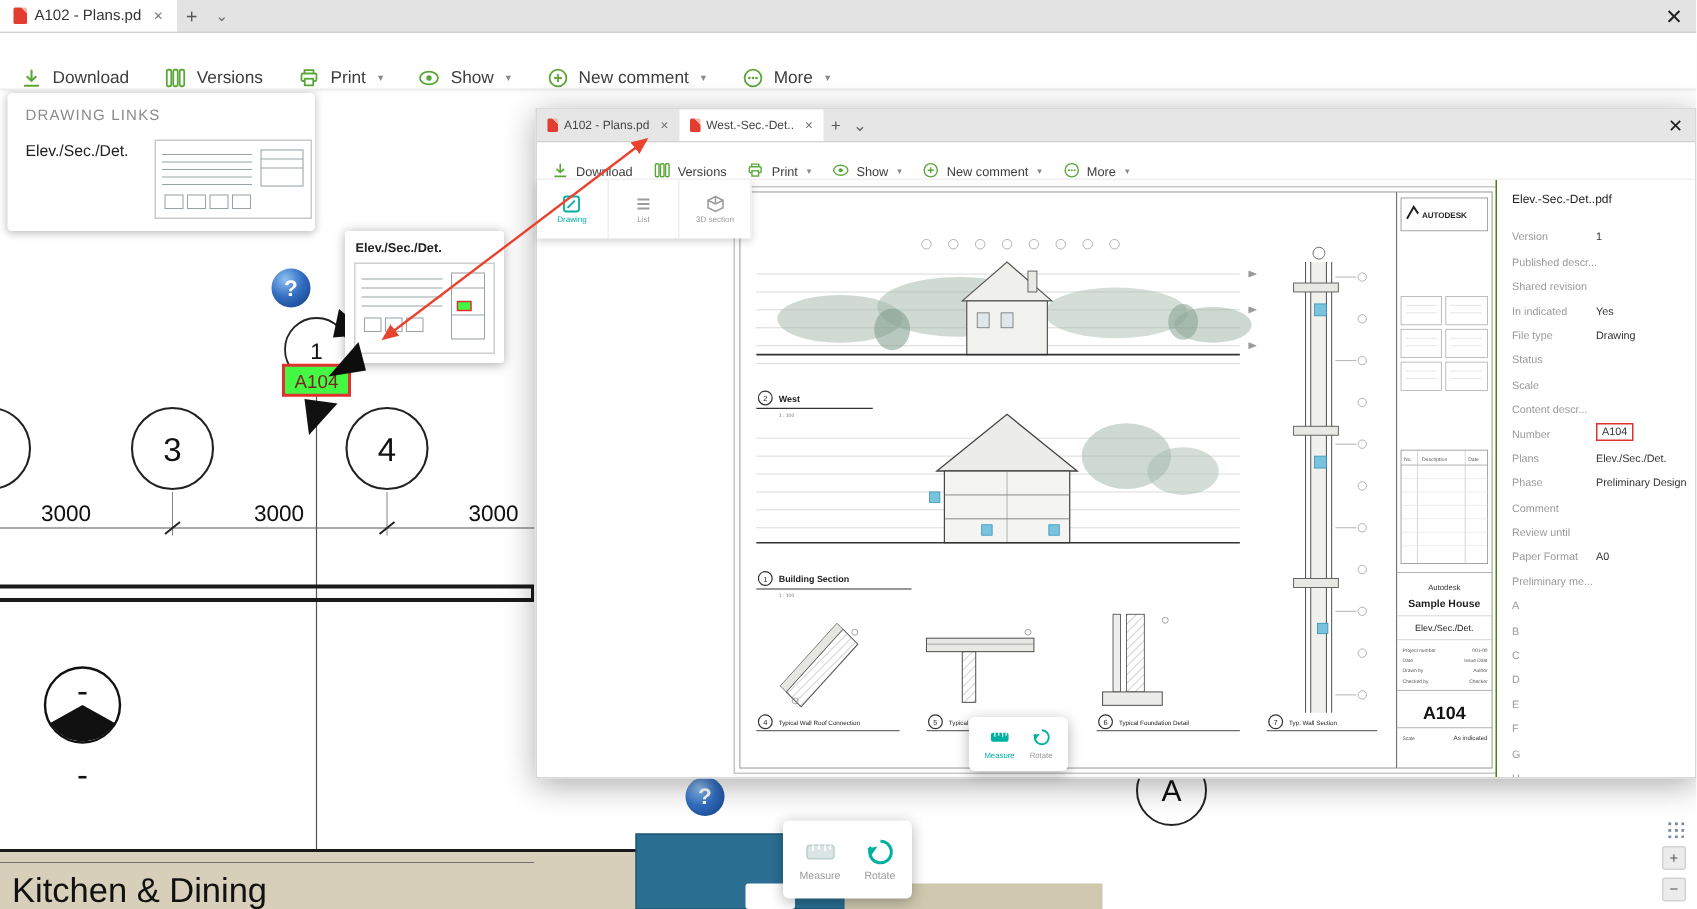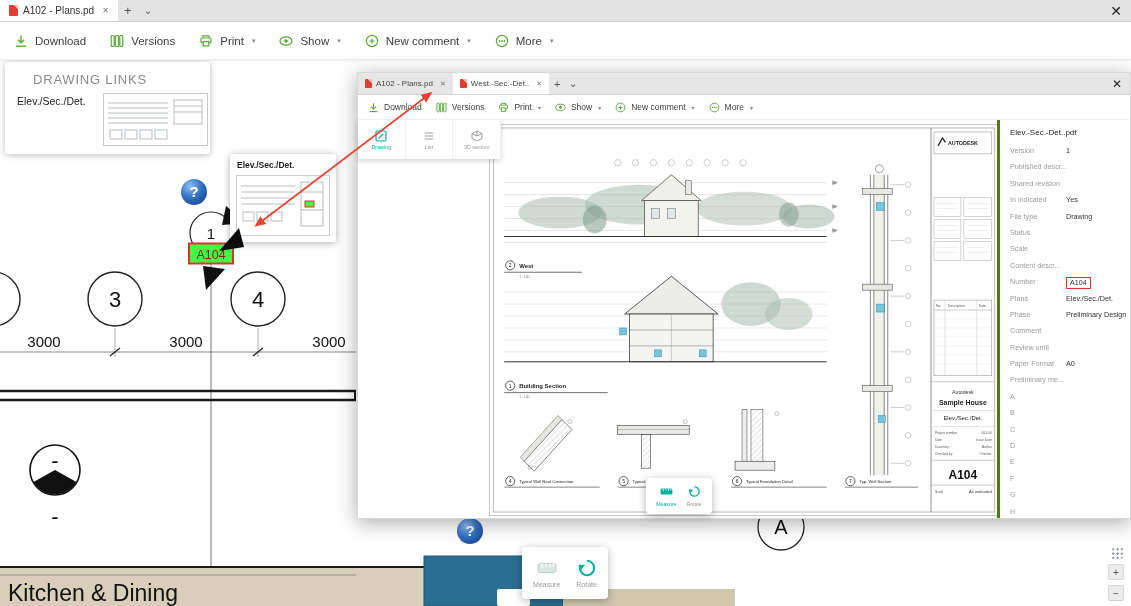--- a/index.html
+++ b/index.html
@@ -12,32 +12,32 @@
   .tab{display:flex;align-items:center;gap:5px;padding:0 9px;font-size:10px;color:#333;cursor:default}
   .tab.active{background:#fff}
   .pdficon{width:9px;height:11px;border-radius:1px;background:linear-gradient(225deg,#f3b7b1 0 3px,#e23d2e 3px);flex:0 0 auto}
   .tabclose{font-size:8px;color:#777;margin-left:3px}
   .tabbtn{width:20px;display:flex;align-items:center;justify-content:center;font-size:13px;color:#555}
   .tabbtn.chev{font-size:10px;color:#666}
   .spacer{flex:1}
   .winclose{width:30px;display:flex;align-items:center;justify-content:center;font-size:14px;color:#222}
 
   
-  .toolbar{position:absolute;left:0;top:22px;right:0;height:38px;background:#fff;border-bottom:1px solid #ececec;box-shadow:0 1px 2px rgba(0,0,0,.06);display:flex;align-items:center;gap:24px;padding:0 14px;z-index:29}
+  .toolbar{position:absolute;left:0;top:22px;right:0;height:38px;background:#fff;border-bottom:1px solid #ececec;box-shadow:0 1px 2px rgba(0,0,0,.06);display:flex;align-items:flex-end;gap:24px;padding:0 14px;z-index:29}
   .tbitem{display:flex;align-items:center;gap:7px;font-size:11.5px;color:#3c3c3c}
   .tbicon{width:14px;height:14px;flex:0 0 auto}
   .caret{font-size:7px;color:#888;margin-left:1px}
   .toolbar.sm{position:absolute;top:22px;height:25px;gap:14px;padding:0 10px;border-bottom:1px solid #f0f0f0;box-shadow:none}
   .toolbar.sm .tbitem{font-size:8.5px;gap:5px}
   .toolbar.sm .tbicon{width:11px;height:11px}
   .toolbar.sm .caret{font-size:6px}
 
   
   .dlinks{position:absolute;left:5px;top:62px;width:205px;height:92px;background:#fff;border-radius:3px;box-shadow:0 1px 6px rgba(0,0,0,.28);z-index:20}
-  .dlinks-title{position:absolute;left:28px;top:10px;font-size:13px;letter-spacing:.8px;color:#8a8a8a}
+  .dlinks-title{position:absolute;left:12px;top:10px;font-size:10px;letter-spacing:.8px;color:#8a8a8a}
   .dlinks-link{position:absolute;left:12px;top:33px;font-size:10.5px;color:#222}
   .dlinks-thumb{position:absolute;left:98px;top:31px;width:105px;height:53px;background:#fff;border:1px solid #c9c9c9}
 
   
   .linktip{position:absolute;left:230px;top:154px;width:106px;height:88px;background:#fff;border-radius:2px;box-shadow:0 1px 7px rgba(0,0,0,.32);z-index:22}
   .linktip-title{position:absolute;left:7px;top:6px;font-size:8.5px;font-weight:bold;color:#222}
   .linktip-thumb{position:absolute;left:6px;top:21px;width:94px;height:61px;border:1px solid #cfcfcf;background:#fff}
 
   
   .canvas{position:absolute;left:0;top:0;width:1131px;height:606px;z-index:5}
@@ -61,23 +61,23 @@
   .ptabbar .tabbtn{width:16px;font-size:11px}
   .ptabbar .winclose{width:26px;font-size:12px}
   .viewbar{position:absolute;left:0;top:47px;width:143px;height:39px;background:#fff;box-shadow:0 2px 5px rgba(0,0,0,.16);display:flex;z-index:6}
   .vmode{flex:1;display:flex;flex-direction:column;align-items:center;justify-content:center;gap:2px;font-size:5.4px;color:#9b9b9b;border-right:1px solid #f0f0f0}
   .vmode.active{color:#00b0a0}
   .vmode svg{width:12px;height:12px}
   .sheet-area{position:absolute;left:131px;top:47px;width:510px;bottom:0;background:#fcfcfc}
   .sheet{position:absolute;left:0;top:4px;width:510px;height:392px;background:#fff;border:1px solid #c7c7c7}
 
   
-  .details{position:absolute;right:0;top:47px;width:133px;bottom:0;background:#fff;border-left:3px solid #4d7c0f;padding:8px 4px 0 10px;overflow:hidden}
+  .details{position:absolute;right:0;top:47px;width:133px;bottom:0;background:#fff;border-left:1px solid #4d7c0f;padding:8px 4px 0 10px;overflow:hidden}
   .dp-file{font-size:8px;color:#222;margin-bottom:9px}
-  .dp-row{display:flex;height:16.4px;align-items:flex-start}
+  .dp-row{display:flex;height:16.4px;align-items:flex-end}
   .dp-label{width:56px;font-size:7.2px;color:#9a9a9a;flex:0 0 auto;white-space:nowrap}
   .dp-value{font-size:7.2px;color:#333;white-space:nowrap}
   .dp-value.hl{border:1.5px solid #e03030;padding:0 3px;line-height:10px}
 
   
   .overlay{position:absolute;left:0;top:0;width:1131px;height:606px;z-index:55;pointer-events:none}
   .corner{position:absolute;right:7px;bottom:5px;display:flex;flex-direction:column;gap:5px;align-items:center;z-index:60}
   .cbtn{width:16px;height:16px;background:#ececec;border:1px solid #d4d4d4;border-radius:2px;font-size:10px;color:#555;display:flex;align-items:center;justify-content:center}
   .gridbtn{width:13px;height:13px;border:none;background-color:transparent;background-image:radial-gradient(#7c87a6 1.1px,transparent 1.2px);background-size:4.4px 4.4px;background-position:1px 1px}
 </style>

